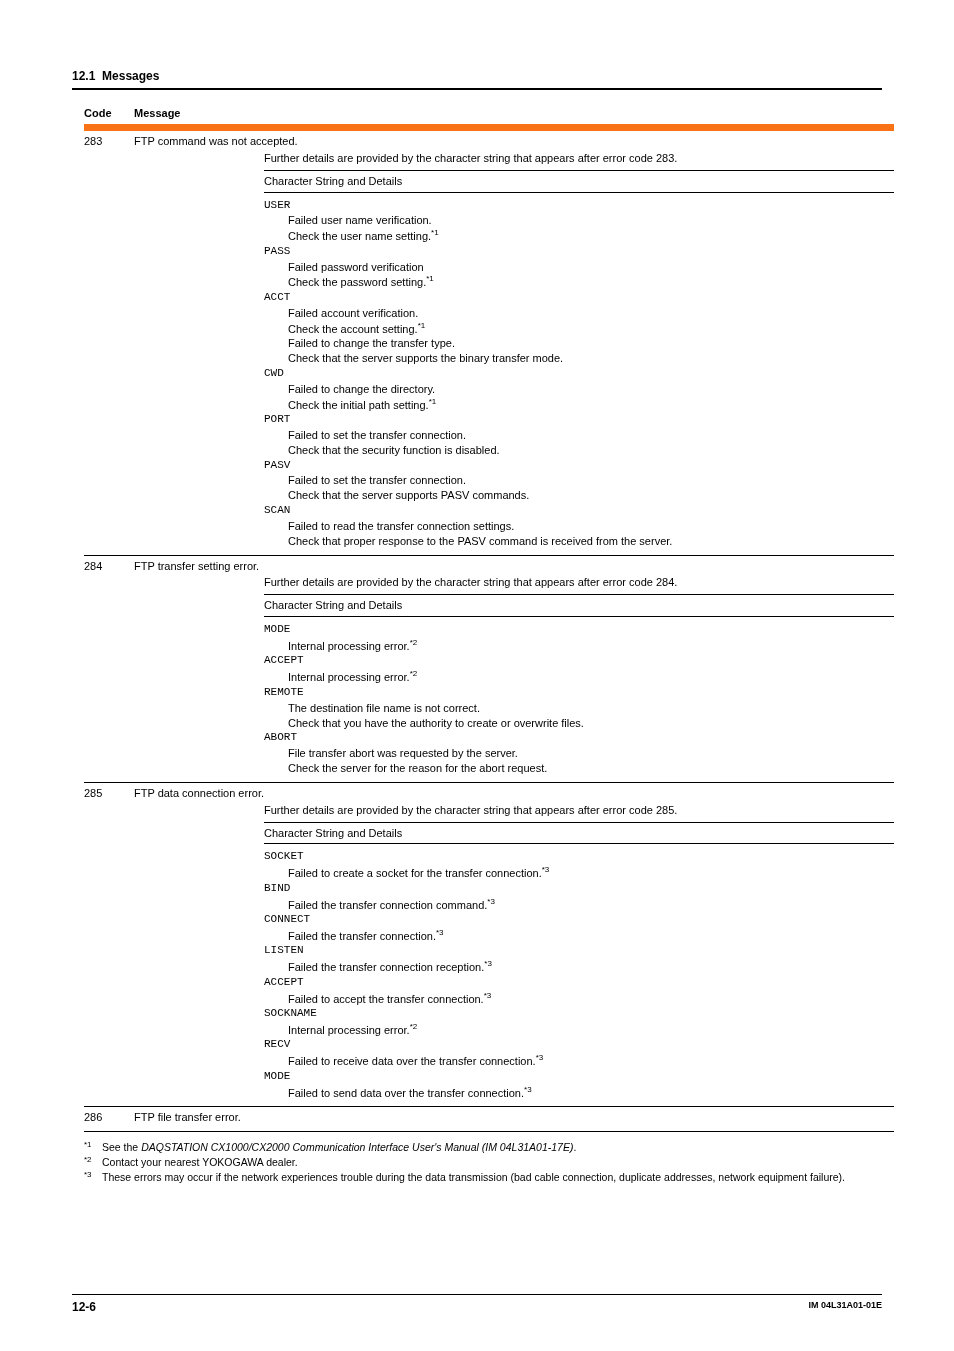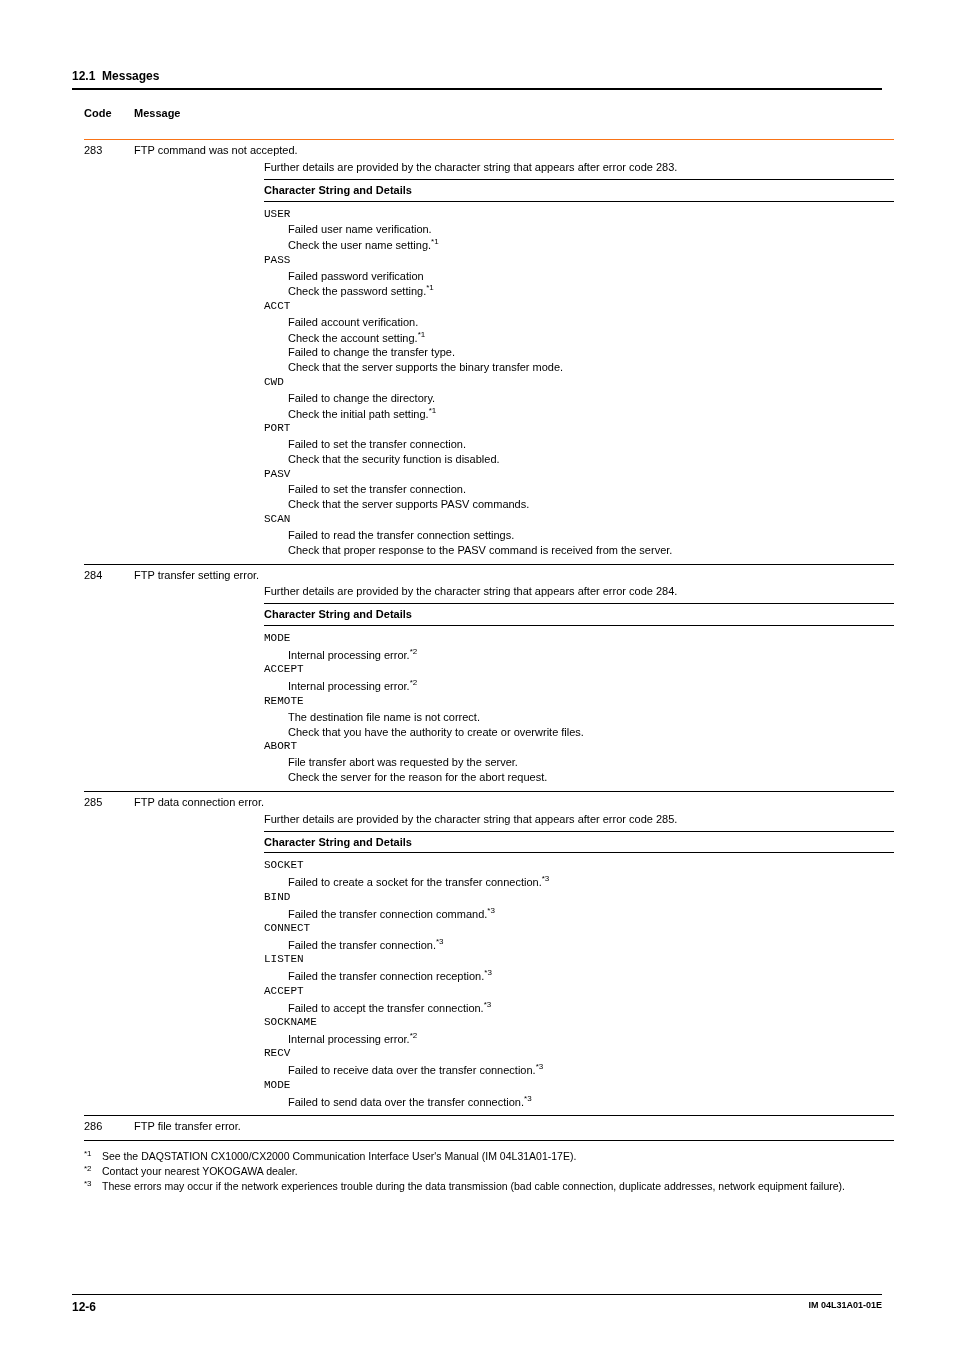--- a/index.html
+++ b/index.html
@@ -1,37 +1,37 @@
 <!DOCTYPE html>
 <html><head>
 <meta charset="utf-8">
 <style>
   html,body{margin:0;padding:0;background:#fff;color:#000;font-family:Arial,Helvetica,sans-serif;font-size:11px;line-height:1.35}
   .page{width:954px;min-height:1351px;margin:0 auto;padding:68px 72px 40px 72px;box-sizing:border-box;position:relative}
   .section-title{font-weight:bold;font-size:12px;margin-bottom:4px}
   .hr-heavy{border:none;border-top:2px solid #000;margin:2px 0 16px 0}
   .tbl{width:100%;margin-left:12px}
-  .thead{display:flex;border-bottom:1px solid #f97316;padding-bottom:18px}
+  .thead{display:flex;border-bottom:7px solid #f97316;padding-bottom:3px}
   .thead .col-code{width:50px;font-weight:bold}
   .thead .col-msg{font-weight:bold}
   .row{border-bottom:1px solid #000;padding:3px 0 6px 0}
   .row-top{display:flex}
   .col-code{width:50px;flex-shrink:0}
   .col-msg{flex:1}
   .sub-indent{margin-left:180px}
   .intro{margin:2px 0 4px 0}
-  .subhead{font-weight:bold;border-top:1px solid #000;border-bottom:1px solid #000;padding:3px 0;margin-bottom:5px}
+  .subhead{font-weight:normal;border-top:1px solid #000;border-bottom:1px solid #000;padding:3px 0;margin-bottom:5px}
   .mono{font-family:"Courier New",monospace;font-size:11px}
   .item{margin-bottom:1px}
   .desc{margin-left:24px}
   .sup{font-size:8px;vertical-align:super}
   .footnotes{margin-top:8px;margin-left:12px;font-size:10.5px}
   .footnotes .fn{display:flex;margin-bottom:1px}
   .footnotes .fn .fnsup{width:18px;flex-shrink:0;font-size:8px;vertical-align:super}
-  .footnotes .italic{}
+  .footnotes .italic{font-style:italic}
   .page-footer{position:absolute;bottom:36px;left:72px;right:72px;border-top:1px solid #000;padding-top:4px;display:flex;justify-content:space-between;font-size:10px}
   .page-footer .pnum{font-weight:bold;font-size:12px}
   .page-footer .docid{font-weight:bold;font-size:9px}
 </style>
 </head>
 <body>
 
 <div class="page">
 
   <div class="section-title">

